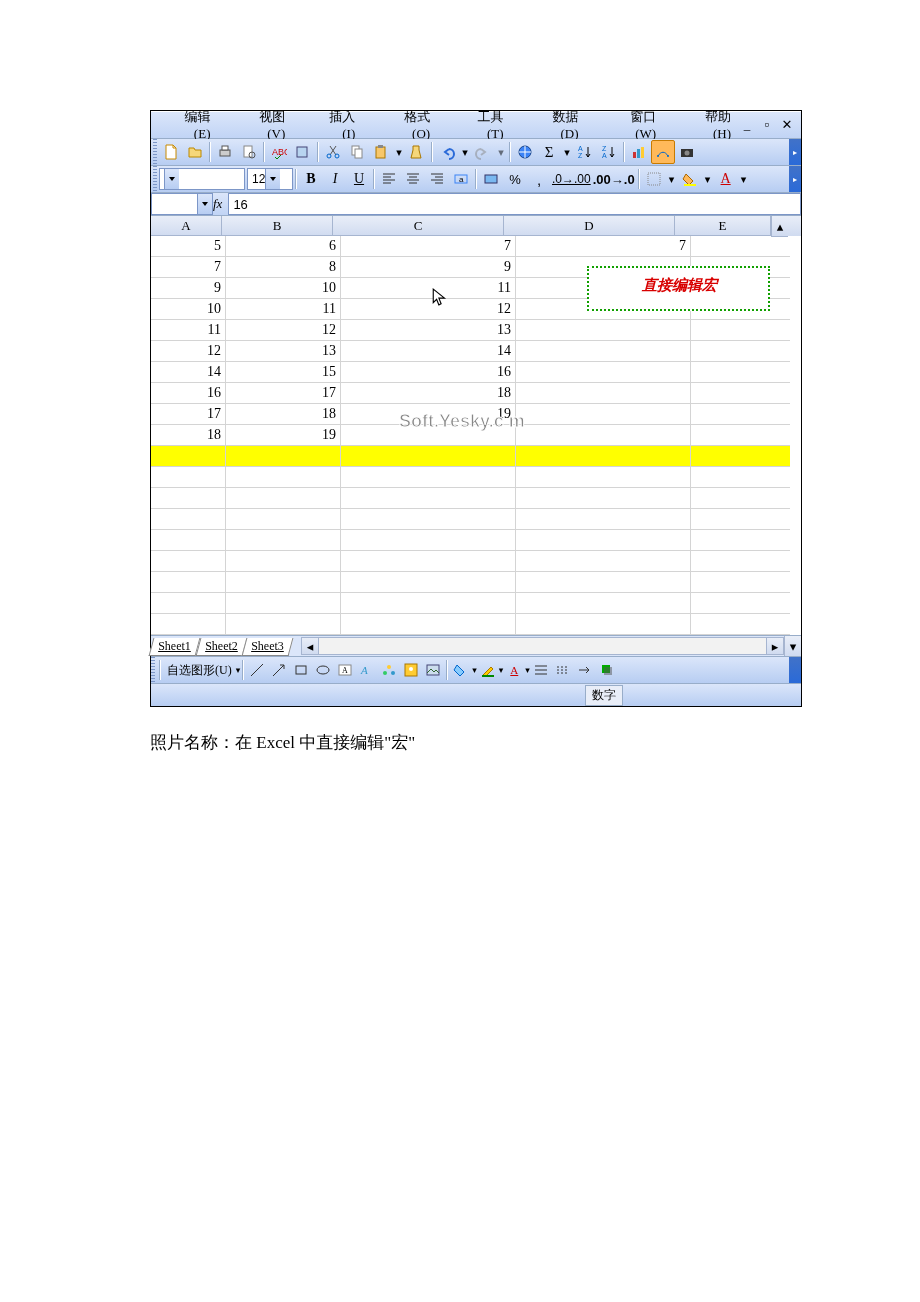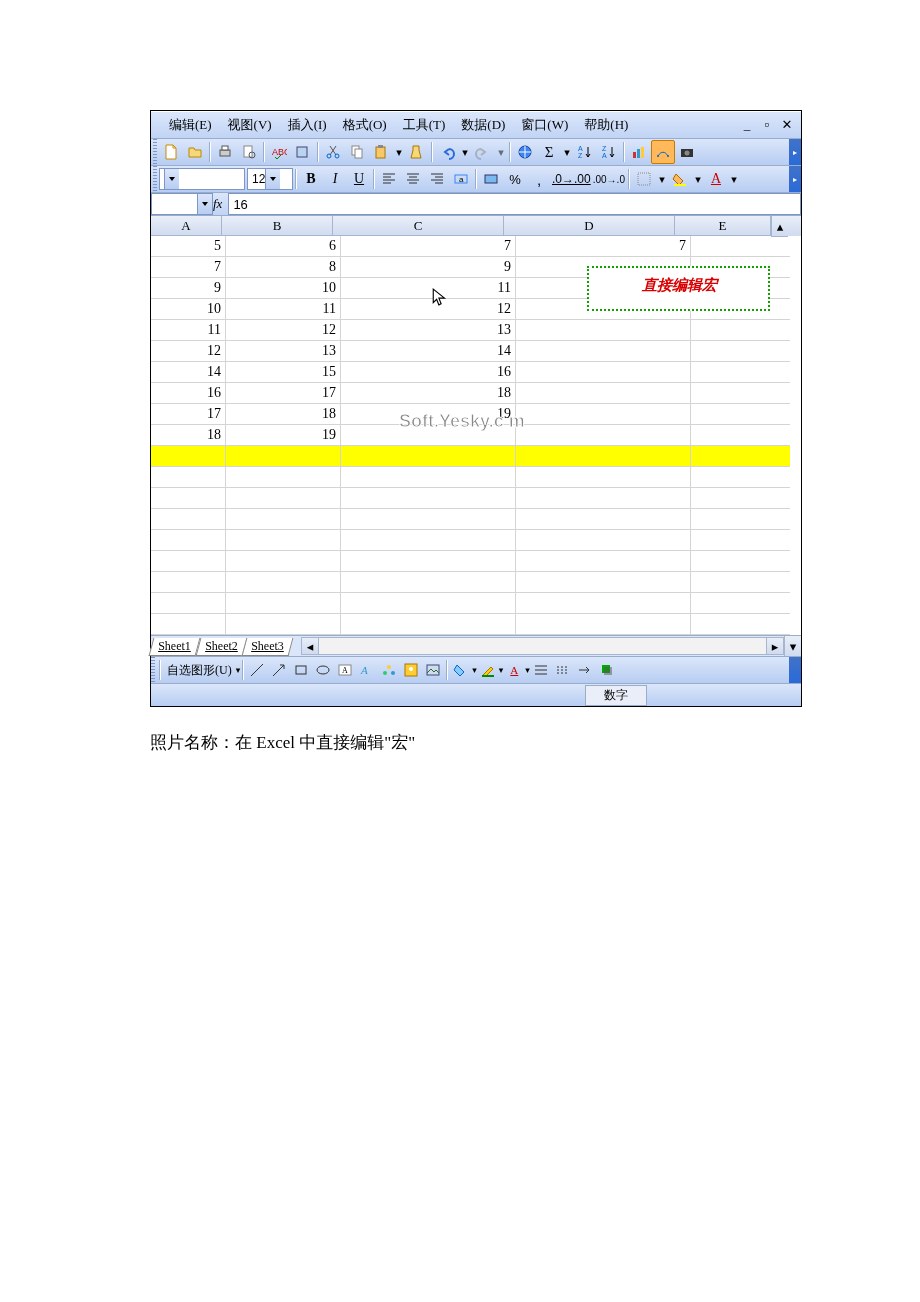--- a/index.html
+++ b/index.html
@@ -29,21 +29,21 @@
   }
   .tb-btn.close{background:linear-gradient(to bottom,#f39c8f 0%,#d23818 100%);}
   .tb-btn svg{width:12px;height:12px;}
   
   .menubar{
     background:linear-gradient(to bottom,#dbe6fa 0%,#c1d4f5 100%);
     border-top:1px solid #fff;border-bottom:1px solid #98adc9;
     display:flex;align-items:center;height:26px;padding-left:10px;font-family:"SimSun";font-size:13px;
     justify-content:space-between;
   }
-  .menubar-items{display:flex;gap:0;text-align:right;}
+  .menubar-items{display:flex;gap:16px;text-align:right;}
   .menu-item{padding:2px 8px;}
   .doc-controls{display:flex;gap:4px;padding-right:6px;align-items:center;}
   .doc-ctl{width:16px;height:16px;display:flex;align-items:center;justify-content:center;}
   
   .toolbar{
     background:linear-gradient(to bottom,#dbe6fa 0%,#b7cdf2 100%);
     border-bottom:1px solid #98adc9;height:26px;display:flex;align-items:center;
     padding-left:2px;gap:0;position:relative;
   }
   .toolbar-handle{
@@ -127,21 +127,21 @@
   .drawbar{
     height:26px;background:linear-gradient(to bottom,#dbe6fa 0%,#b7cdf2 100%);
     border-top:1px solid #98adc9;border-bottom:1px solid #98adc9;
     display:flex;align-items:center;position:relative;font-family:"SimSun";font-size:12px;
   }
   .drawbar .tbtn{min-width:20px;}
   .draw-label{padding:0 4px;}
   .drawbar .end-bar{position:absolute;right:0;top:0;height:100%;width:12px;background:linear-gradient(to bottom,#4172c8 0%,#2a6ad8 100%);}
   
   .statusbar{height:22px;background:linear-gradient(to bottom,#dbe6fa 0%,#b7cdf2 100%);display:flex;align-items:center;padding-left:4px;font-size:12px;}
-  .status-cell{border:1px solid #98adc9;padding:1px 18px;margin-left:430px;background:#e9eef8;}
+  .status-cell{border:1px solid #98adc9;padding:1px 6px;margin-left:430px;background:#e9eef8;}
   
   .caption{margin-top:24px;font-family:"SimSun";font-size:17px;}
 </style>
 </head>
 <body>
 
 <div class="page">
 <div class="excel-window">
 
 
@@ -340,21 +340,21 @@
     <div class="tbtn">
           <span style="font-size:13px;">%</span>
         </div>
     <div class="tbtn">
           <span style="font-size:15px;">,</span>
         </div>
     <div class="tbtn">
           <span style="font-size:12px;text-decoration:underline;">.0→.00</span>
         </div>
     <div class="tbtn">
-          <span style="font-size:10px;">.00→.0</span>
+          <span style="font-size:13px;font-weight:bold;">.00→.0</span>
         </div>
     <div class="sep"></div>
     <div class="tbtn">
           <svg viewBox="0 0 16 16">
             <rect x="2" y="2" width="12" height="12" fill="none" stroke="#888" stroke-dasharray="1 1"></rect>
           </svg>
         </div>
     <div class="tbtn" style="min-width:10px;">▾</div>
     <div class="tbtn">
           <svg viewBox="0 0 16 16">

